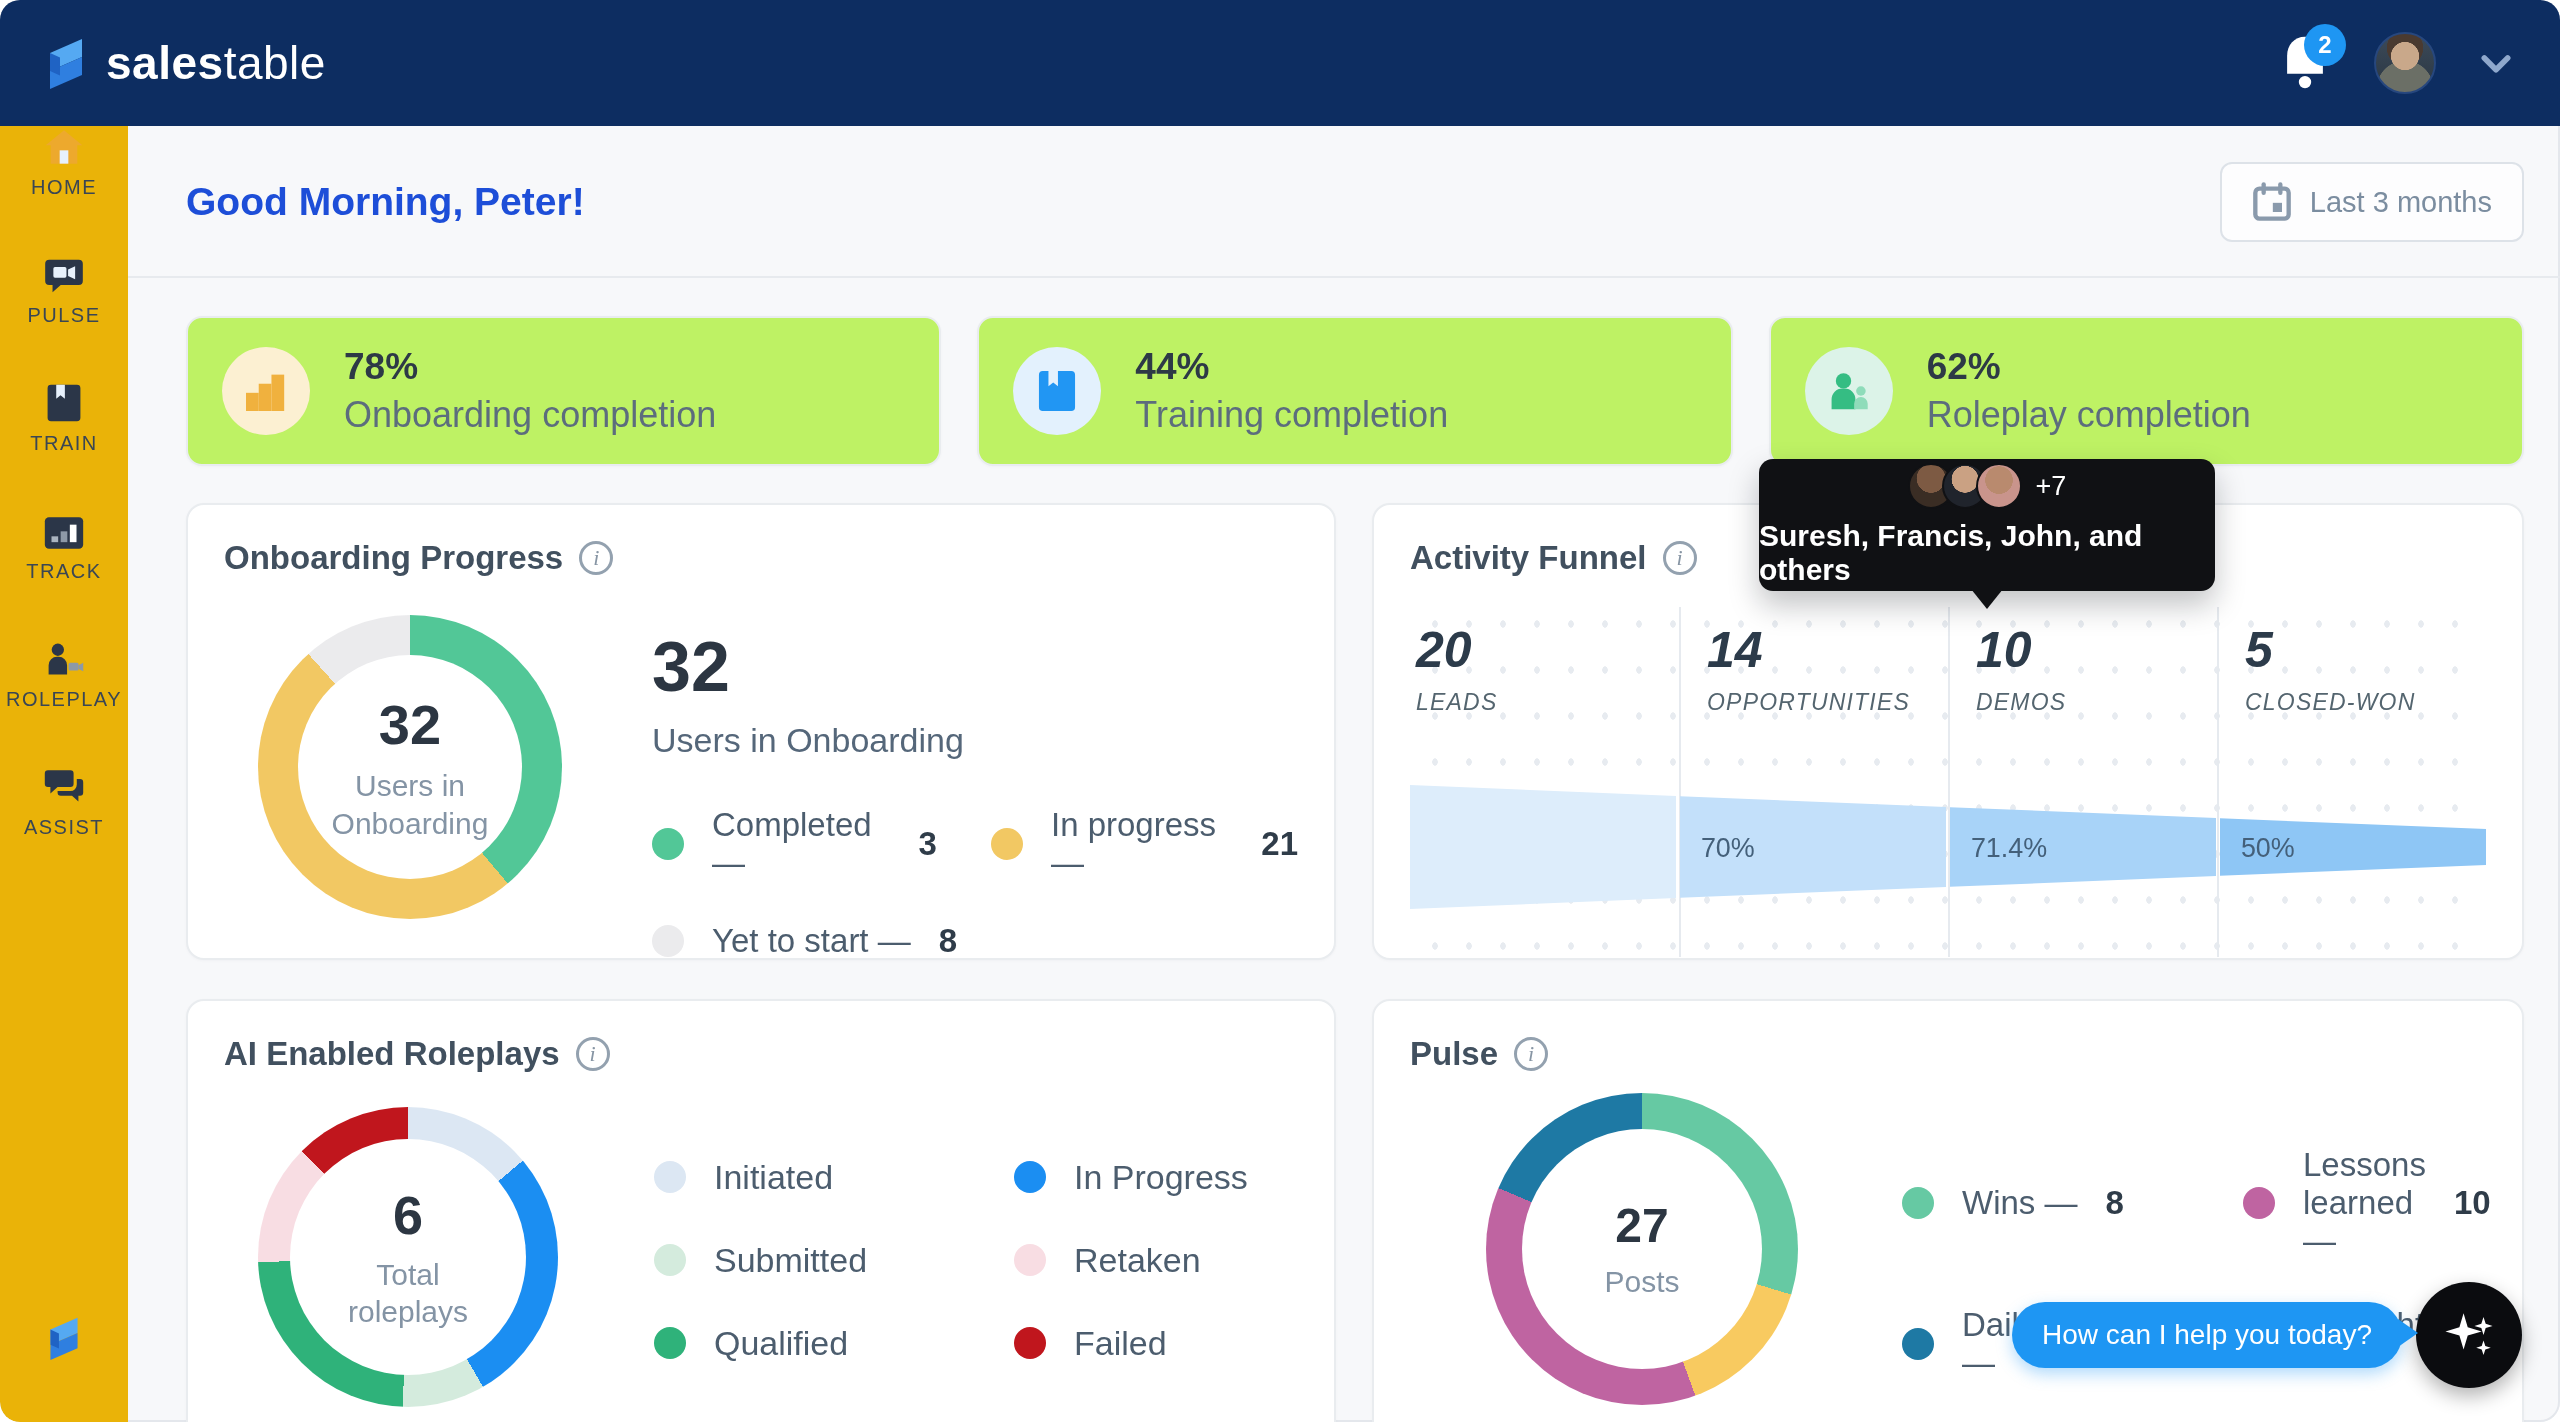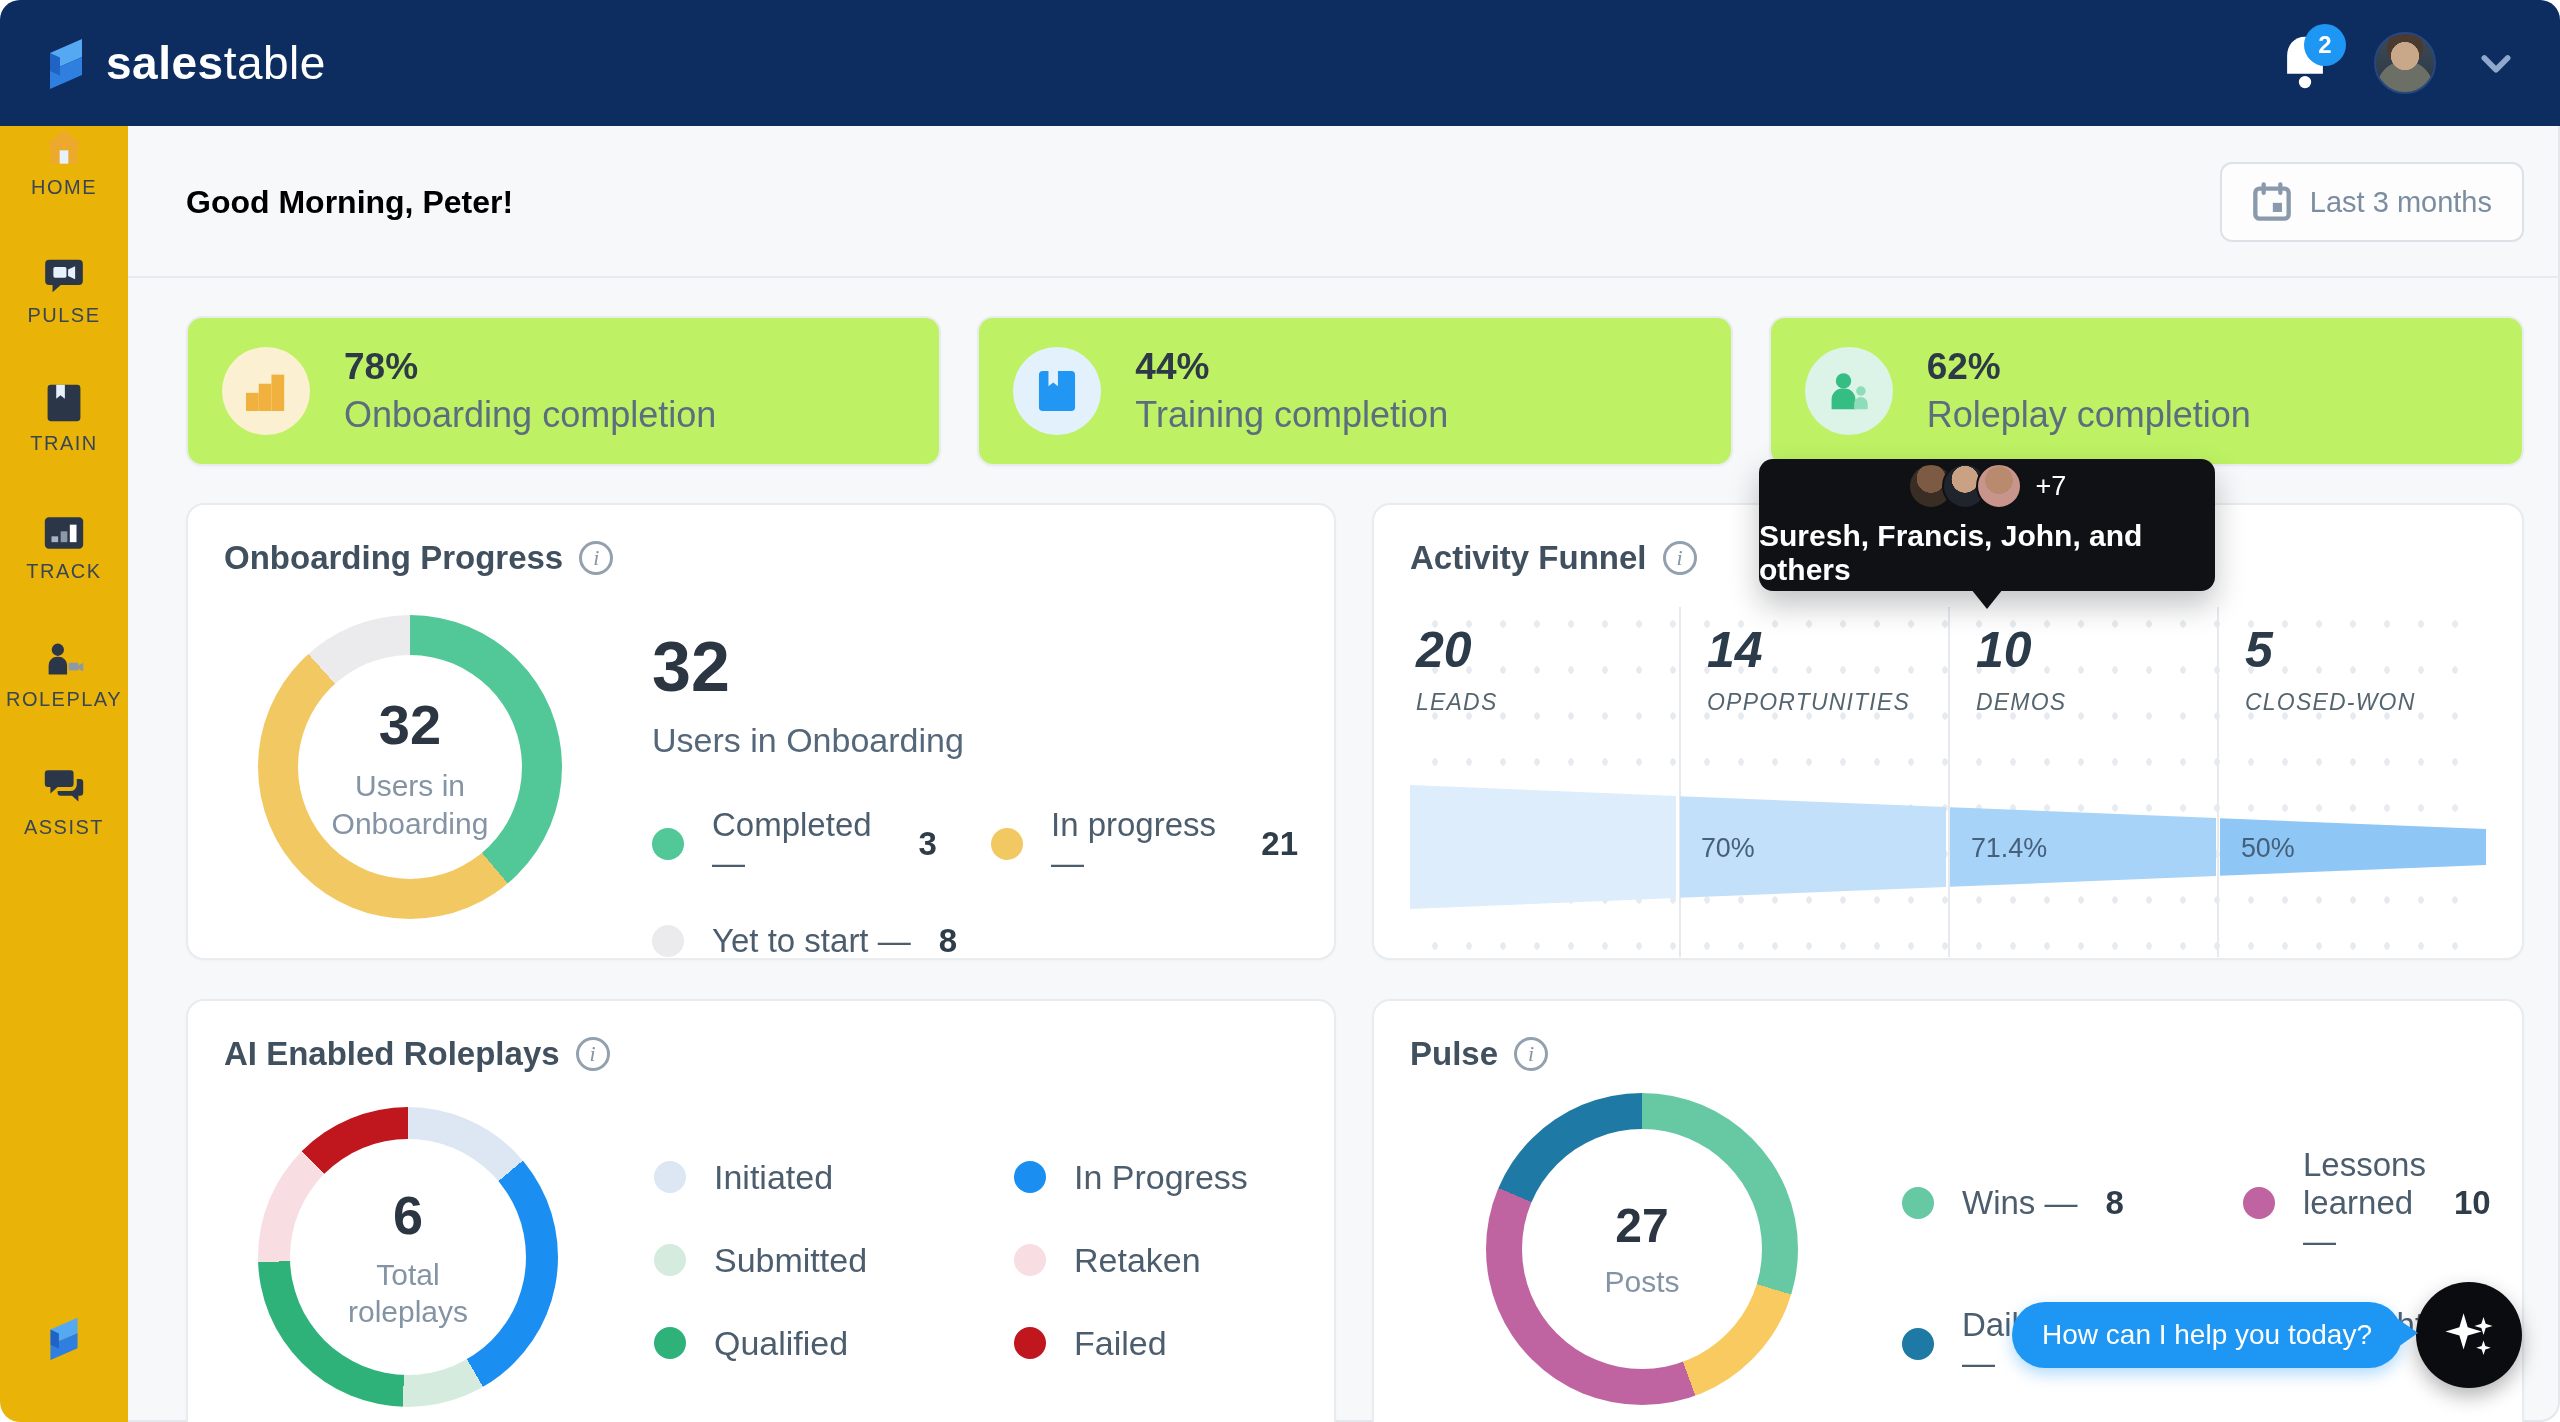--- a/index.html
+++ b/index.html
@@ -29,21 +29,21 @@
   
   .sidebar { width:128px; background:#eab308; display:flex; flex-direction:column; align-items:center; border-bottom-left-radius:20px; flex-shrink:0; }
   .side-item { display:flex; flex-direction:column; align-items:center; gap:10px; margin-bottom:32px; height:96px; justify-content:flex-start; cursor:pointer; width:100%; }
   .side-item .lbl { font-size:20px; letter-spacing:1.5px; color:#3a4654; font-weight:500; }
   .side-icon { width:40px; height:40px; display:flex; align-items:flex-end; justify-content:center; }
   .side-logo { margin-top:auto; margin-bottom:52px; }
 
   
   .main { flex:1; display:flex; flex-direction:column; min-width:0; }
   .page-head { display:flex; align-items:center; justify-content:space-between; padding:36px 36px 34px 58px; border-bottom:2px solid #e7eaee; }
-  .greeting { font-size:32px; font-weight:700; color:#000000; }
+  .greeting { font-size:39px; font-weight:700; color:#1d4ed8; }
   .date-btn { display:flex; align-items:center; gap:18px; border:2px solid #dde2e8; background:#fdfdfe; border-radius:12px; padding:18px 30px; font-size:29px; color:#7b8da0; cursor:pointer; }
 
   .content { padding:38px 36px 0 58px; position:relative; }
 
   
   .stat-row { display:flex; gap:36px; }
   .stat-card { flex:1; background:#bef264; border:2px solid #e9ecef; border-radius:16px; height:150px; display:flex; align-items:center; padding:0 34px; gap:34px; box-shadow:0 1px 3px rgba(20,40,70,.03); }
   .stat-ic { width:88px; height:88px; border-radius:50%; display:flex; align-items:center; justify-content:center; flex-shrink:0; }
   .ic-amber { background:#fcf0d2; } .ic-blue { background:#e3f1fd; } .ic-green { background:#dcf3e8; }
   .stat-val { font-size:37px; font-weight:700; color:#2d3946; margin-bottom:6px; }

